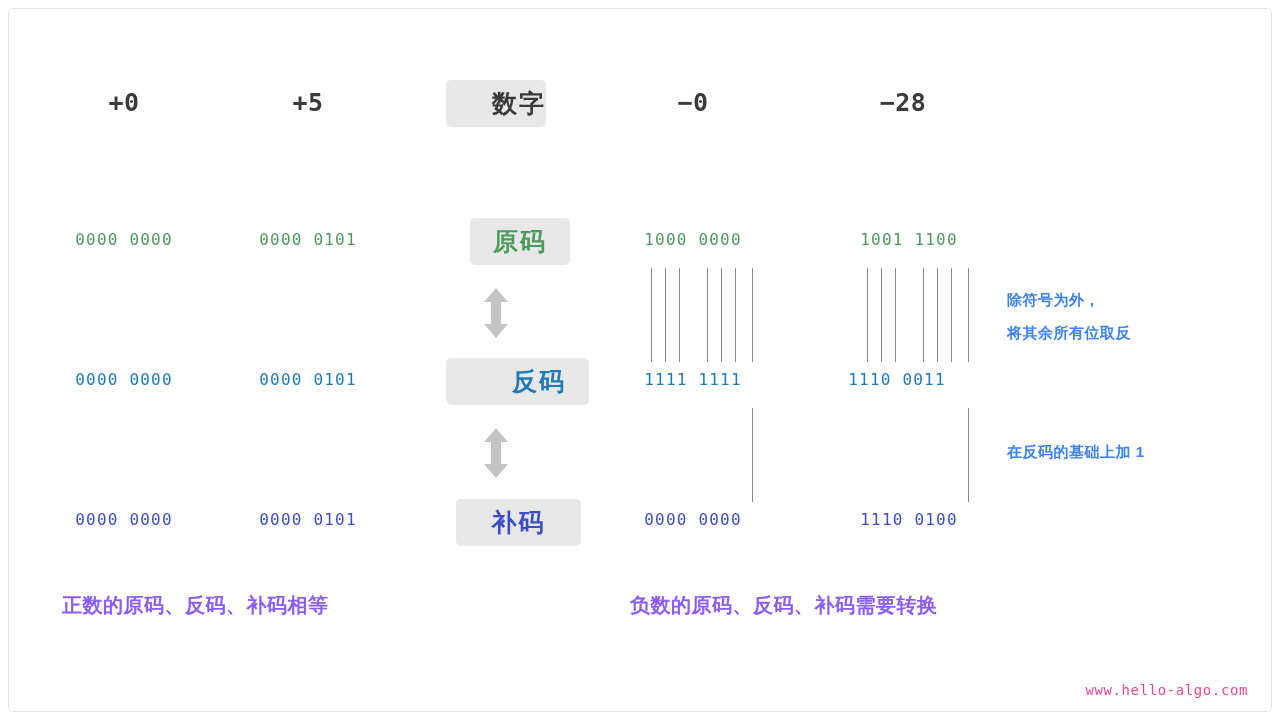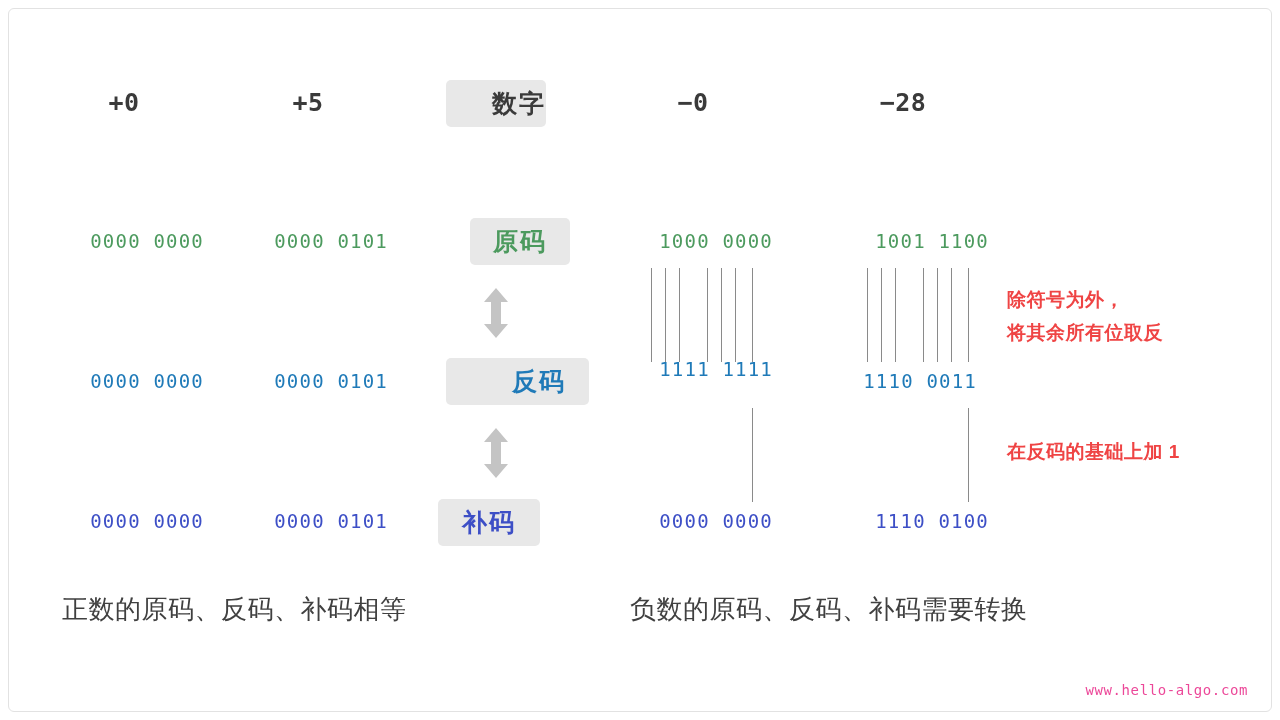--- a/index.html
+++ b/index.html
@@ -59,23 +59,22 @@
     letter-spacing: 2px;
   }
   .pill.k-head  { color: #3a3a3a; text-align: right; }
   .pill.k-true  { color: #4c9a5e; }
   .pill.k-inv   { color: #1f7ab8; }
   .pill.k-comp  { color: #3d4fc6; }
 
   
   .bits {
     font-family: "DejaVu Sans Mono", monospace;
-    font-size: 19px;
+    font-size: 16px;
     letter-spacing: 1.2px;
-    text-align: right;
   }
   .row-true .bits, .bits.c-true { color: #4c9a5e; }
   .row-inv  .bits, .bits.c-inv  { color: #1f7ab8; }
   .row-comp .bits, .bits.c-comp { color: #3d4fc6; }
 
   
   .dblarrow {
     position: absolute;
     width: 26px;
     height: 50px;
@@ -85,34 +84,34 @@
   
   .vline {
     position: absolute;
     width: 1px;
     background: #8a8a8a;
   }
 
   
   .note {
     position: absolute;
-    color: #ef4444;
-    font-size: 19px;
+    color: #3b82f6;
+    font-size: 15px;
     font-weight: bold;
     line-height: 33px;
     white-space: pre;
     letter-spacing: 0.5px;
   }
 
   
   .caption {
     position: absolute;
-    color: #404040;
-    font-size: 26px;
-    font-weight: normal;
+    color: #8b5cf6;
+    font-size: 20px;
+    font-weight: bold;
     white-space: pre;
     letter-spacing: 0.5px;
   }
 
   
   .watermark {
     position: absolute;
     right: 32px;
     bottom: 22px;
     font-family: "DejaVu Sans Mono", monospace;
@@ -166,38 +165,38 @@
   </div>
 
   <div class="note" style="left:1007px; top:283px;">除符号为外，
 将其余所有位取反</div>
 
   <div class="cell bits c-inv" style="left:44px;  top:372px; width:160px;">0000 0000</div>
   <div class="cell bits c-inv" style="left:228px; top:372px; width:160px;">0000 0101</div>
 
   <div class="pill k-inv" style="left:446px; top:358px; width:100px;padding-left:43px;">反码</div>
 
-  <div class="cell bits c-inv" style="left:613px; top:360px; width:160px;">1111 1111</div>
+  <div class="cell bits c-inv" style="left:613px; top:372px; width:160px;">1111 1111</div>
   <div class="cell bits c-inv" style="left:817px; top:372px; width:160px;">1110 0011</div>
 
   <div class="vline" style="left:752px; top:408px; height:94px;"></div>
   <div class="vline" style="left:968px; top:408px; height:94px;"></div>
 
   <div class="dblarrow" style="left:483px; top:428px;">
     <svg width="26" height="50" viewBox="0 0 26 50">
       <polygon points="13,0 25,14 18,14 18,36 25,36 13,50 1,36 8,36 8,14 1,14" fill="#c4c4c4"></polygon>
     </svg>
   </div>
 
   <div class="note" style="left:1007px; top:435px;">在反码的基础上加 1</div>
 
   <div class="cell bits c-comp" style="left:44px;  top:512px; width:160px;">0000 0000</div>
   <div class="cell bits c-comp" style="left:228px; top:512px; width:160px;">0000 0101</div>
 
-  <div class="pill k-comp" style="left:438px; top:499px; width:102px;">补码</div>
+  <div class="pill k-comp" style="left:456px; top:499px; width:125px;">补码</div>
 
   <div class="cell bits c-comp" style="left:613px; top:512px; width:160px;">0000 0000</div>
   <div class="cell bits c-comp" style="left:829px; top:512px; width:160px;">1110 0100</div>
 
   <div class="caption" style="left:62px; top:592px;">正数的原码、反码、补码相等</div>
   <div class="caption" style="left:630px; top:592px;">负数的原码、反码、补码需要转换</div>
 
   <div class="watermark">www.hello-algo.com</div>
 </div>
 

